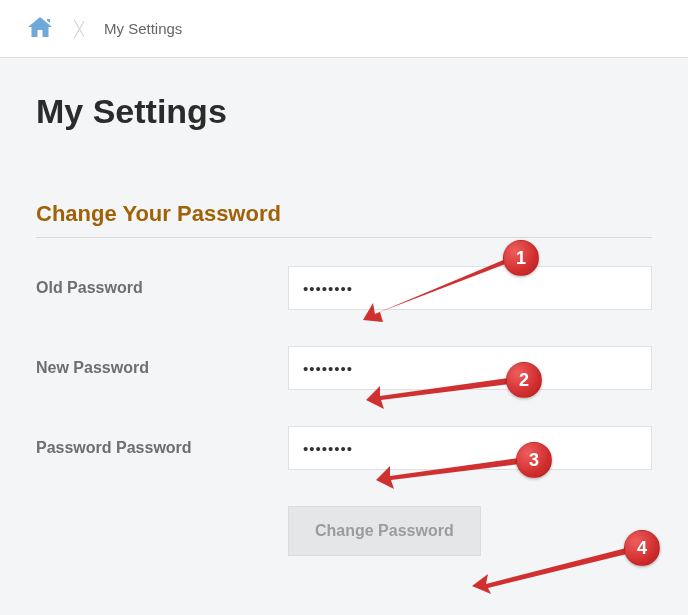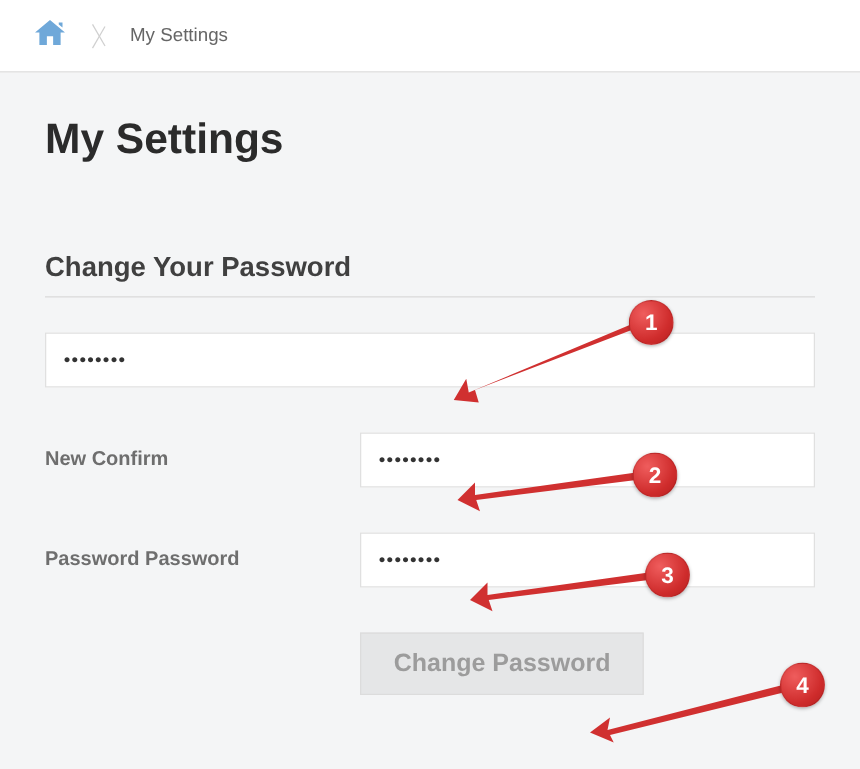--- a/index.html
+++ b/index.html
@@ -60,21 +60,21 @@
     }
     .page-title {
       font-size: 34px;
       font-weight: 700;
       color: #2b2b2b;
       margin: 14px 0 70px 0;
     }
     .section-title {
       font-size: 22px;
       font-weight: 700;
-      color: #404040;
+      color: #a16207;
       padding-bottom: 10px;
       border-bottom: 1px solid #d9d9d9;
       margin-bottom: 28px;
       margin-top: 12px;
     }
     .form { }
     .form-row {
       display: flex;
       align-items: center;
       margin-bottom: 36px;
@@ -99,21 +99,21 @@
     .form-button-row {
       display: flex;
       padding-left: 252px;
     }
     .change-btn {
       height: 50px;
       padding: 0 26px;
       background: #e5e6e7;
       border: 1px solid #dcdcdc;
       color: #9c9c9c;
-      font-size: 20px;
+      font-size: 16px;
       font-weight: 700;
       cursor: pointer;
     }
 
     
     .anno-layer {
       position: absolute;
       inset: 0;
       pointer-events: none;
     }
@@ -151,24 +151,25 @@
   </div>
 </div>
 
 <div class="page">
   <h1 class="page-title">My Settings</h1>
 
   <h2 class="section-title">Change Your Password</h2>
 
   <div class="form">
     <div class="form-row">
+      <div class="form-label">Old Password</div>
       <input type="password" class="form-input" value="••••••••" style="">
     </div>
     <div class="form-row">
-      <div class="form-label">New Confirm</div>
+      <div class="form-label">New Password</div>
       <input type="password" class="form-input" value="••••••••" style="">
     </div>
     <div class="form-row">
       <div class="form-label">Password Password</div>
       <input type="password" class="form-input" value="••••••••" style="">
     </div>
     <div class="form-button-row">
       <button class="change-btn">Change Password</button>
     </div>
   </div>

